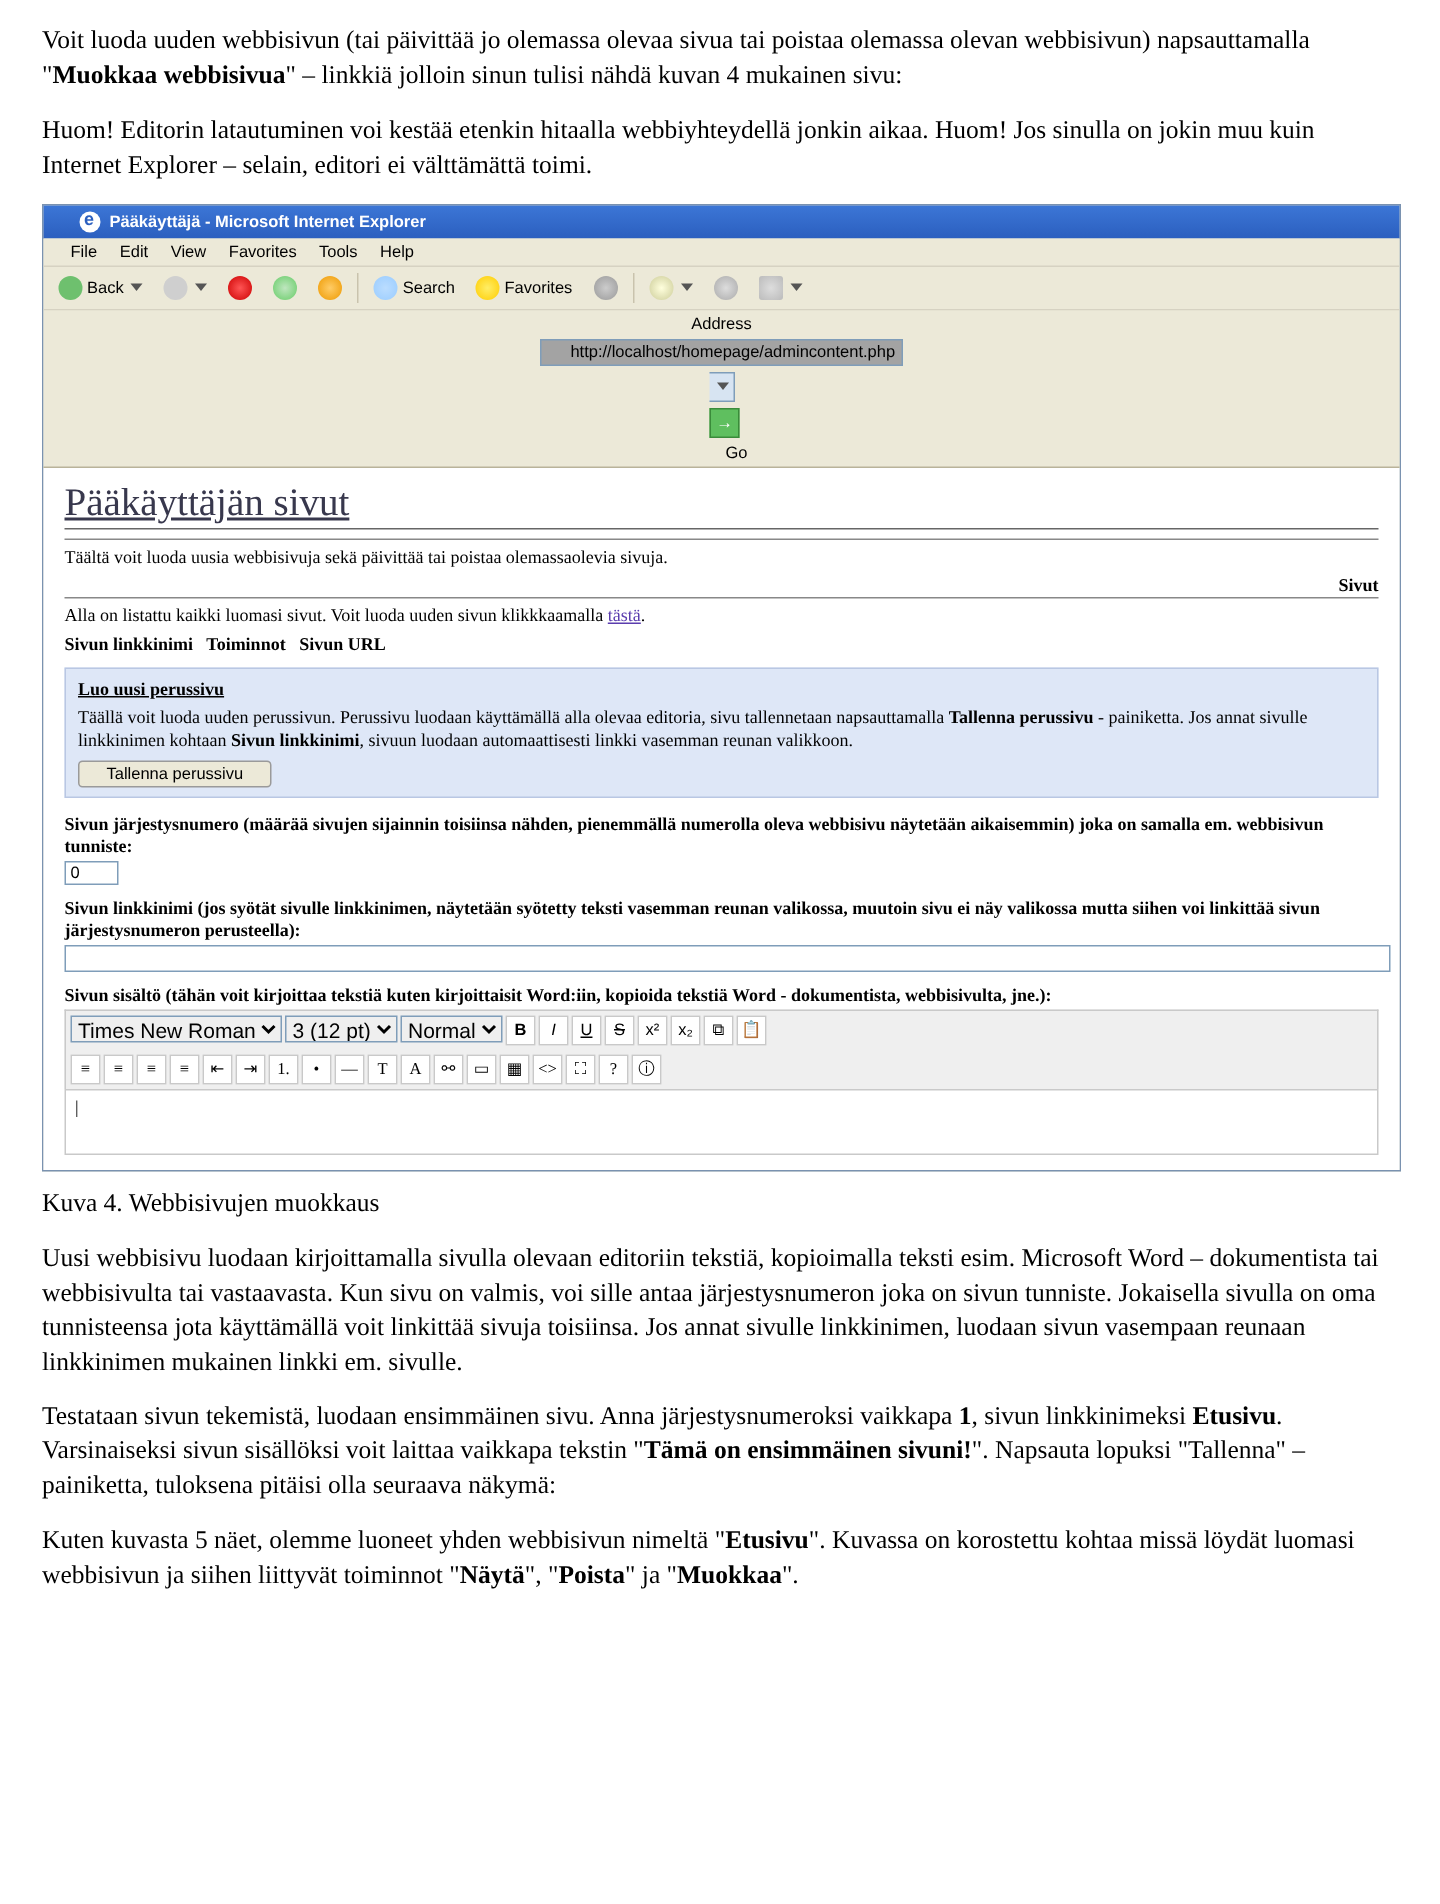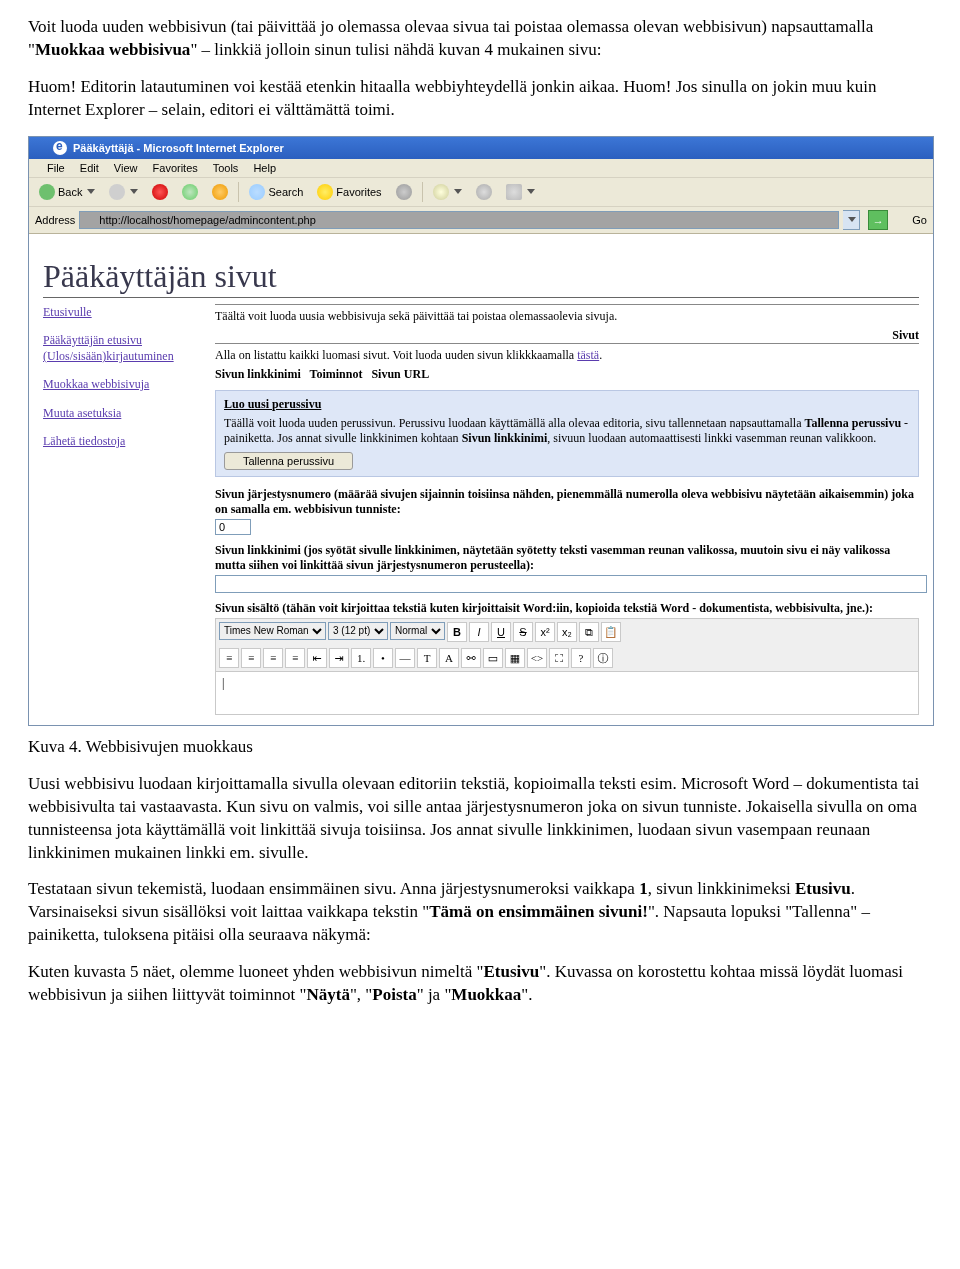--- a/index.html
+++ b/index.html
@@ -89,20 +89,21 @@
   .icn-edit { background: radial-gradient(#ddd,#bbb); border-radius: 2px; }
   .dd { border-left: 4px solid transparent; border-right: 4px solid transparent; border-top: 5px solid #555; display: inline-block; margin-left: 2px; }
 
   .addrbar {
     display: flex;
     align-items: center;
     gap: 4px;
     padding: 3px 6px;
     background: #ece9d8;
     border-bottom: 1px solid #b9b39a;
+    flex-direction: column;
   }
   .addr-input {
     flex: 1;
     background: #a3a3a3;
     border: 1px solid #7f9db9;
     padding: 2px 4px;
     font-size: 11px;
     display: flex;
     align-items: center;
     gap: 3px;
@@ -119,23 +120,24 @@
     margin-left: 4px;
   }
   .go-lbl { margin-left: 20px; }
 
   .content-area {
     background: #fff;
     padding: 0 0 10px 0;
   }
   .admin-header {
     font-family: "Times New Roman", serif;
-    font-size: 32px;
+    font-size: 26px;
     color: #38384d;
-    padding: 24px 14px 2px 14px;
+    padding: 8px 14px 2px 14px;
+    text-decoration: underline;
   }
   .admin-hr {
     border: none;
     border-top: 1px solid #666;
     margin: 0 14px 6px 14px;
   }
   .admin-body {
     display: flex;
     padding: 0 14px;
   }
@@ -198,21 +200,21 @@
     border: 1px solid #7f9db9; font-size: 11px;
     background: #fff;
   }
   .editor-toolbar {
     display: flex; flex-wrap: wrap; gap: 2px;
     padding: 3px 3px; background: #efefef;
     border: 1px solid #c9c9c9; border-bottom: none;
     font-family: Tahoma, sans-serif; font-size: 11px;
   }
   .editor-toolbar select {
-    font-size: 10px; height: 18px;
+    font-size: 14px; height: 18px;
     border: 1px solid #7f9db9;
   }
   .et-btn {
     width: 18px; height: 18px; line-height: 18px;
     text-align: center; border: 1px solid #c9c9c9;
     background: #fff; cursor: default;
     font-size: 11px;
   }
   .et-bold { font-weight: bold; }
   .et-italic { font-style: italic; }
@@ -307,30 +309,20 @@
           <span class="dd"></span>
         </div>
       <span class="go-btn">→</span>
       <span class="go-lbl">Go</span>
     </div>
 
     <div class="content-area">
       <div class="admin-header">Pääkäyttäjän sivut</div>
       <hr class="admin-hr">
       <div class="admin-body">
-        <div class="admin-nav">
-          <div class="nav-block"><a>Etusivulle</a></div>
-          <div class="nav-block">
-            <a>Pääkäyttäjän etusivu</a><br>
-            <a>(Ulos/sisään)kirjautuminen</a>
-          </div>
-          <div class="nav-block"><a>Muokkaa webbisivuja</a></div>
-          <div class="nav-block"><a>Muuta asetuksia</a></div>
-          <div class="nav-block"><a>Lähetä tiedostoja</a></div>
-        </div>
         <div class="admin-main">
           <hr class="subhr">
           <div>Täältä voit luoda uusia webbisivuja sekä päivittää tai poistaa olemassaolevia sivuja.</div>
           <div class="sivut-lbl" style="margin-top:4px;">Sivut</div>
           <hr class="subhr">
           <div>
             <span>Alla on listattu kaikki luomasi sivut. Voit luoda uuden sivun klikkkaamalla </span><span class="link">tästä</span><span>.</span>
           </div>
           <div class="tbl-head">
             <span>Sivun linkkinimi</span>

